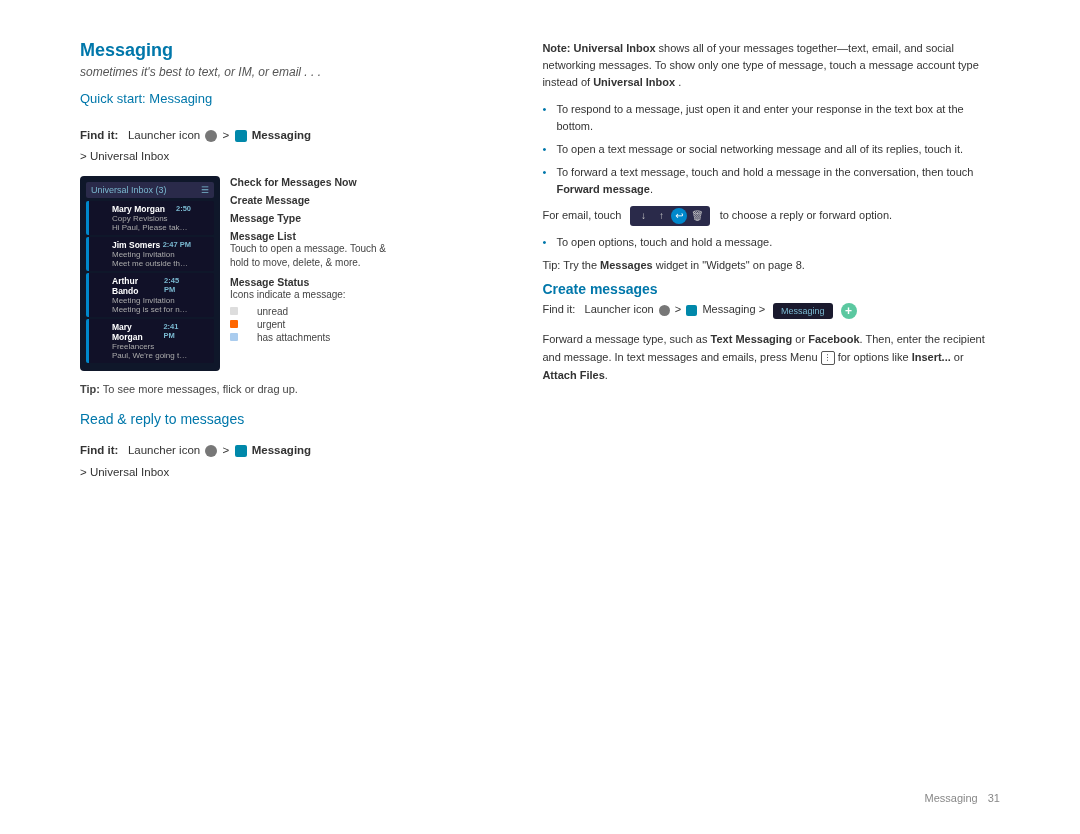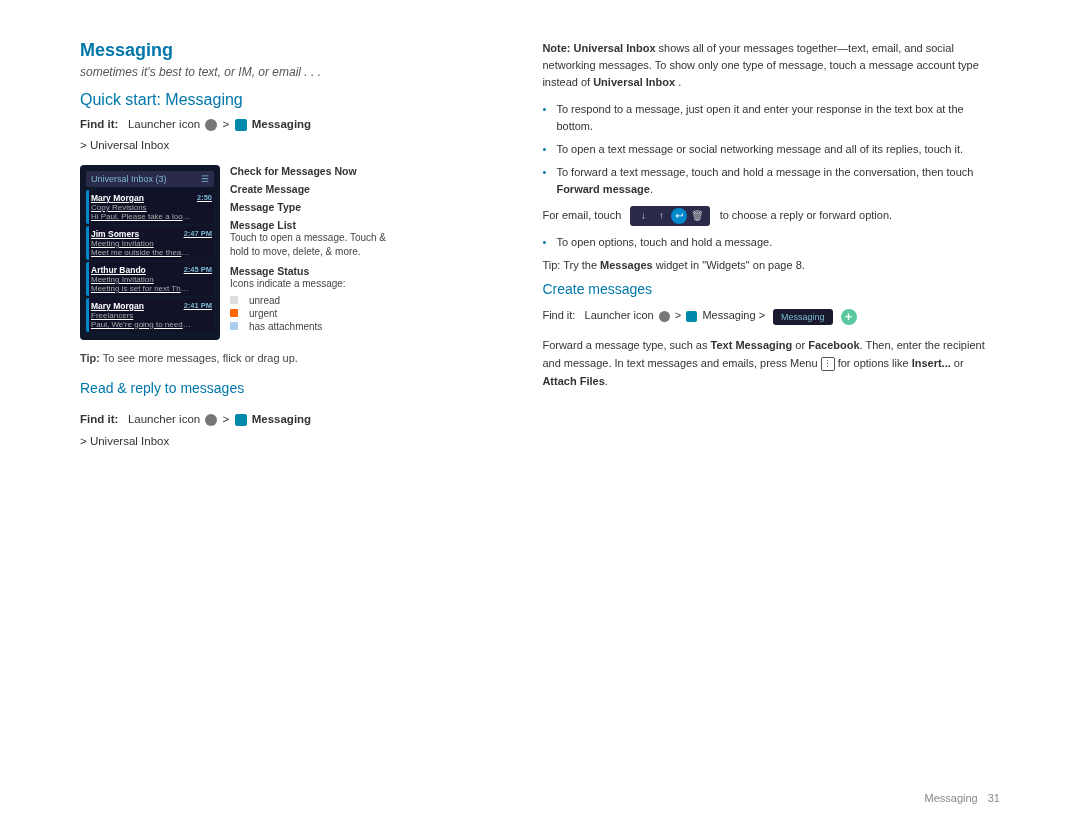--- a/index.html
+++ b/index.html
@@ -32,23 +32,23 @@
       margin-bottom: 4px;
     }
     .section-subtitle {
       font-size: 12px;
       color: #555;
       margin-bottom: 12px;
       font-style: italic;
     }
     .quick-start-title {
       color: #0077aa;
-      font-size: 16px;
+      font-size: 13px;
       font-weight: normal;
-      margin-bottom: 6px;
+      margin-bottom: 20px;
     }
     .find-it-line {
       font-size: 11.5px;
       margin-bottom: 3px;
       line-height: 1.6;
     }
     .find-it-line .label {
       font-weight: bold;
     }
     .find-it-line .bold {
@@ -73,25 +73,24 @@
       color: #7ab8d0;
       padding: 3px 5px;
       font-size: 9px;
       display: flex;
       justify-content: space-between;
       border-radius: 2px;
       margin-bottom: 3px;
     }
     .phone-screen .msg-row {
       background: #111128;
-      padding: 3px 2px;
+      padding: 3px 23px;
       margin-bottom: 2px;
       border-radius: 2px;
       border-left: 3px solid #0088cc;
-      text-decoration: underline;
     }
     .phone-screen .msg-row .sender {
       color: #fff;
       font-size: 8.5px;
       font-weight: bold;
       display: flex;
       justify-content: space-between;
     }
     .phone-screen .msg-row .preview {
       color: #aaa;
@@ -188,23 +187,23 @@
       border-radius: 2px;
     }
     .email-icon-btn.active {
       background: #0088cc;
       color: white;
       border-radius: 50%;
     }
     .create-messages-title {
       color: #0077aa;
       font-size: 14px;
-      font-weight: normal;
+      font-weight: bold;
       margin-top: 10px;
-      margin-bottom: 12px;
+      margin-bottom: 6px;
     }
     .create-find-row {
       display: flex;
       gap: 8px;
       margin-bottom: 12px;
     }
     .mini-messaging-bar {
       background: #1a1a2e;
       border-radius: 3px;
       padding: 3px 8px;
@@ -243,21 +242,21 @@
       display: flex;
       align-items: center;
       gap: 10px;
     }
     .status-legend {
       margin-top: 4px;
     }
     .status-item {
       display: flex;
       align-items: center;
-      gap: 11px;
+      gap: 19px;
       font-size: 10px;
       color: #444;
       margin-bottom: 2px;
     }
     .dot-unread {
       width: 8px;
       height: 8px;
       background: #dddddd;
       border-radius: 1px;
     }

